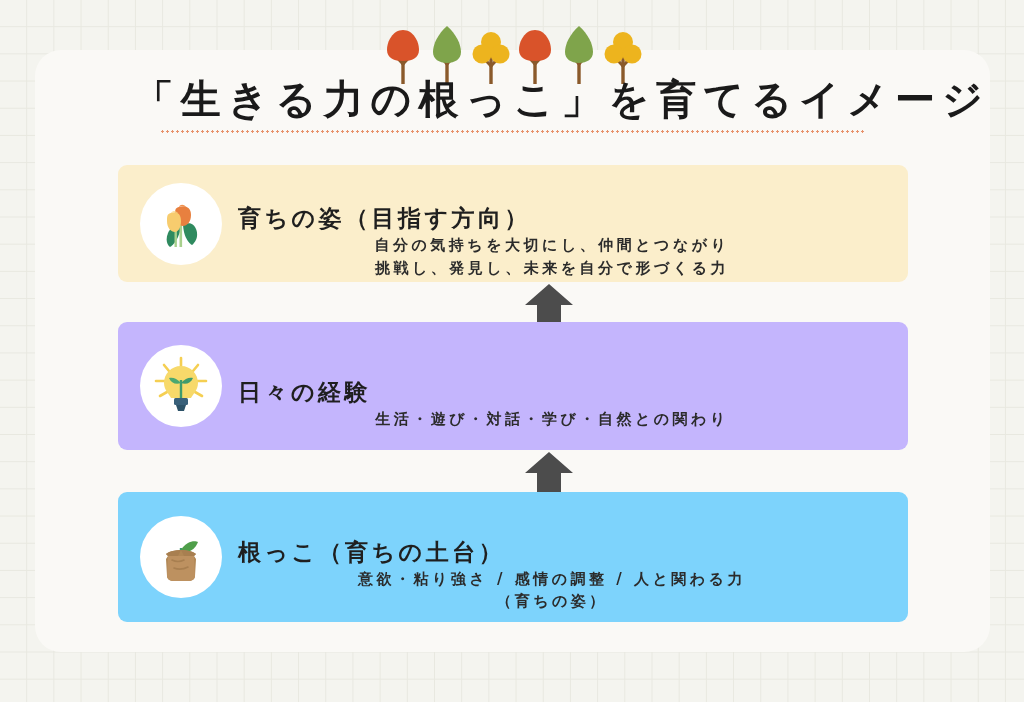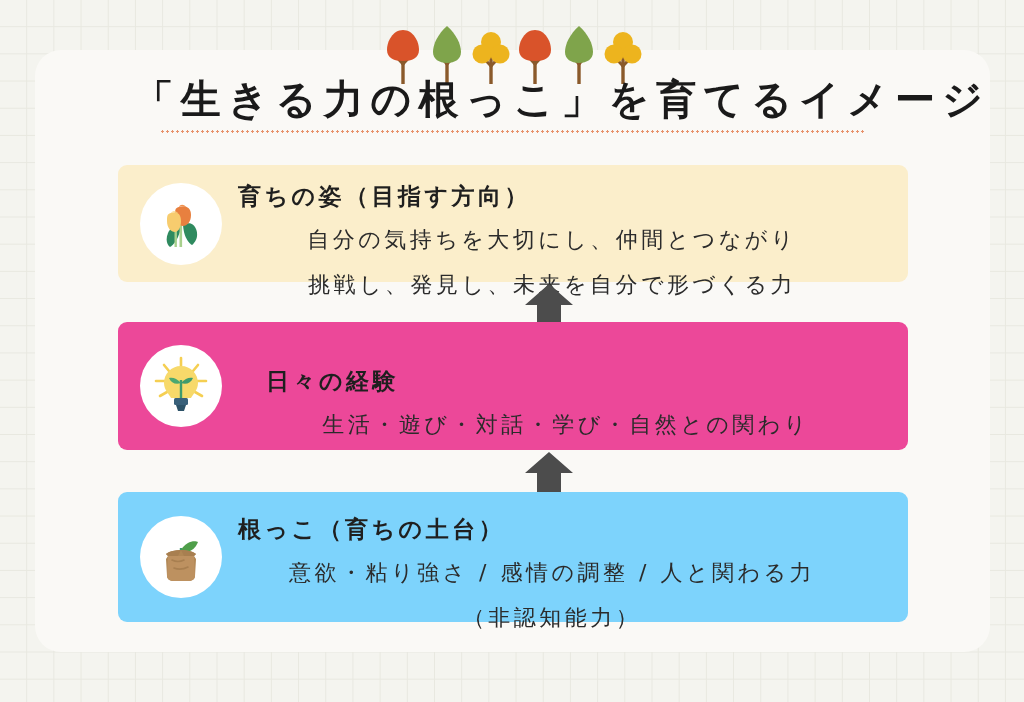--- a/index.html
+++ b/index.html
@@ -88,21 +88,21 @@
   .layer-card {
     position: absolute;
     left: 83px;
     width: 790px;
     border-radius: 9px;
     display: flex;
     align-items: center;
     box-sizing: border-box;
   }
   #card-top    { top: 115px; height: 117px; background: #fbeecb; }
-  #card-middle { top: 272px; height: 128px; background: #ec4899; gap: 28px; }
+  #card-middle { top: 272px; height: 128px; background: #c4b5fd; }
   #card-bottom { top: 442px; height: 130px; background: #7dd3fc; align-items: center; }
 
   .card-icon {
     flex: 0 0 auto;
     width: 82px;
     height: 82px;
     margin-left: 22px;
     margin-right: 8px;
     background: #ffffff;
     border-radius: 50%;
@@ -122,27 +122,26 @@
     font-size: 23px;
     font-weight: bold;
     color: #1f1f1f;
     letter-spacing: 3.5px;
     line-height: 1.35;
     text-align: left;
     margin-left: 8px;
     margin-top: 35px;
   }
   .card-body-line {
-    font-size: 22px;
-    font-weight: normal;
+    font-size: 15px;
+    font-weight: bold;
     color: #2b2b2b;
     letter-spacing: 3.5px;
     line-height: 1.48;
     white-space: nowrap;
-    margin-top: 12px;
   }
 
   
   .flow-arrow {
     position: absolute;
     left: 484px;
     width: 60px;
     height: 46px;
   }
   #arrow-upper { top: 232px; }
@@ -290,18 +289,18 @@
           <path d="M18 30 L44 30 L45 50 C45 53 42 55 38 55 L24 55 C20 55 17 53 17 50 Z" fill="#bd9160"></path>
           <path d="M22 34 C26 36 30 36 34 34" stroke="#a87f50" stroke-width="1.6" fill="none" stroke-linecap="round"></path>
           <path d="M24 42 C29 44 34 43 38 41" stroke="#a87f50" stroke-width="1.6" fill="none" stroke-linecap="round"></path>
           <path d="M16 28 C20 25 25 24 31 24 C30 26 29 28 28 30 L18 30 Z" fill="#a87f50"></path>
           <path d="M46 28 C42 25 37 24 31 24 C32 26 33 28 34 30 L44 30 Z" fill="#a87f50"></path>
         </svg>
       </div>
       <div class="card-text">
         <div class="card-heading">根っこ（育ちの土台）</div>
         <div class="card-body-line">意欲・粘り強さ / 感情の調整 / 人と関わる力</div>
-        <div class="card-body-line">（非認知能力）</div>
+        <div class="card-body-line">（育ちの姿）</div>
       </div>
     </div>
 
   </div>
 </div>
 
 </body></html>

